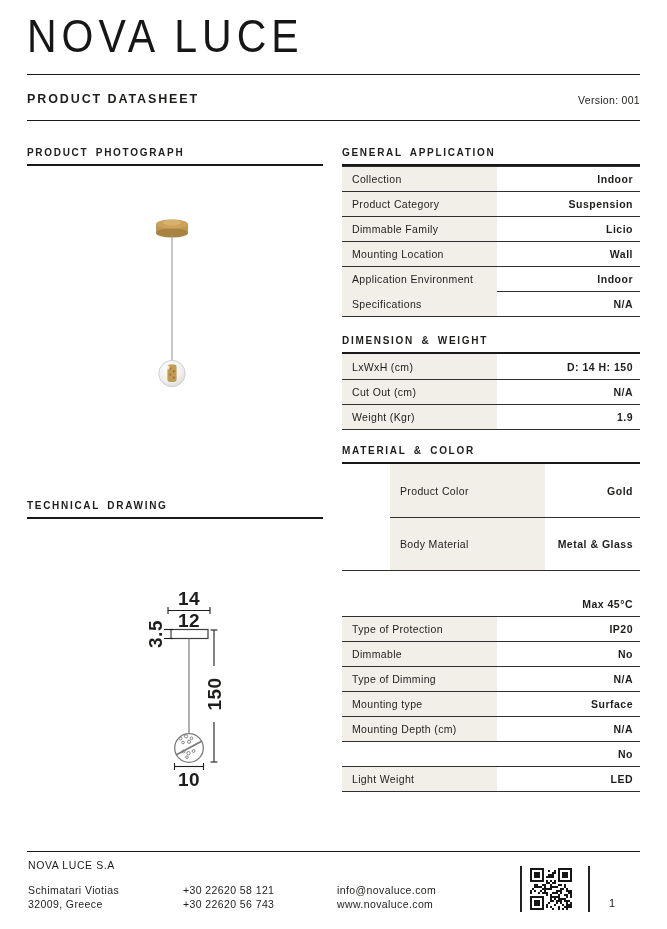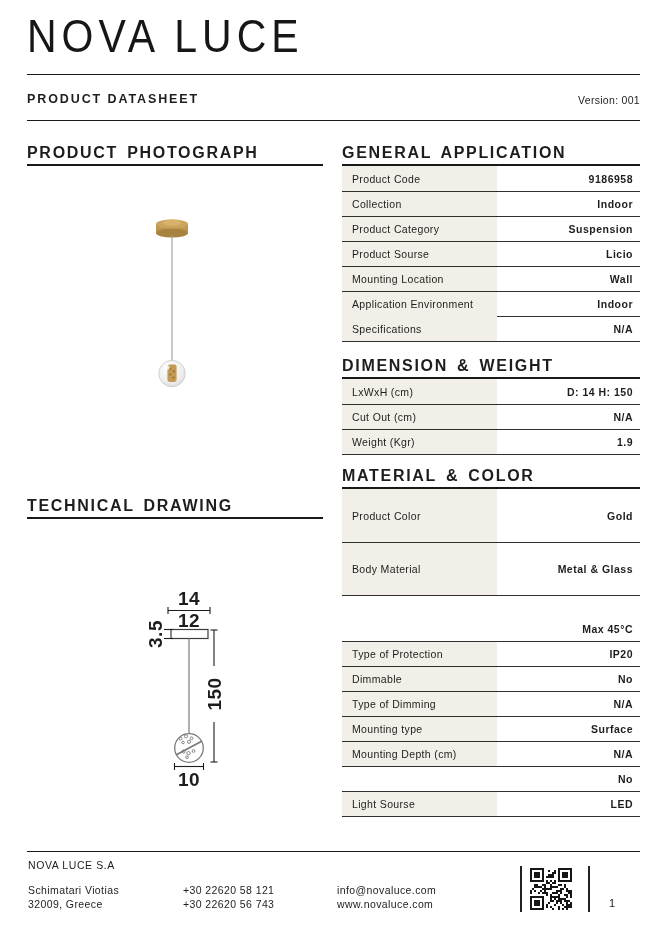--- a/index.html
+++ b/index.html
@@ -20,40 +20,40 @@
   .ds-title {
     position:absolute; left:27px; top:92px;
     font-size:12.5px; font-weight:700; letter-spacing:1.9px;
   }
   .version {
     position:absolute; right:27px; top:94px;
     font-size:10.5px; font-weight:400; letter-spacing:.3px;
   }
   
   .sec-title {
-    font-size:16px; line-height:12px; font-weight:700; letter-spacing:1.7px;
+    font-size:10px; line-height:12px; font-weight:700; letter-spacing:1.7px;
     word-spacing:3px; color:#1D1D1B;
     padding-bottom:5px; border-bottom:2px solid #191919;
   }
   
   .photo-section   { position:absolute; left:27px; top:147px; width:296px; }
   .drawing-section { position:absolute; left:27px; top:500px; width:296px; }
   .photo-svg   { display:block; margin-top:9px; }
   .drawing-svg { display:block; margin-top:6px; }
   .dimtext { font-family:"Liberation Sans",sans-serif; font-size:19px; font-weight:700;
              fill:#1D1D1B; letter-spacing:.5px; }
   .dimline line { stroke:#1D1D1B; stroke-width:1.1; }
   
   .specs { position:absolute; left:342px; top:147px; width:298px; }
   .spec-section + .spec-section { margin-top:18px; }
   .spec-section:nth-child(3) { margin-top:15px; }
   .spec-section:nth-child(4) { margin-top:20px; }
   .spec-table { border-bottom:1px solid #2F2F2D; }
   .spec-row { display:flex; height:25px; }
-  .spec-table.tall .spec-row { height:53px; }
+  .spec-table.tall .spec-row { height:53px;margin-left:48px; }
   .spec-label {
     width:155px; background:#F2EFE9; display:flex; align-items:center;
     padding-left:10px; font-size:10.5px; letter-spacing:.35px; color:#1D1D1B;
   }
   .spec-value {
     flex:1; display:flex; align-items:center; justify-content:flex-end;
     padding-right:7px; font-size:10.5px; font-weight:700; letter-spacing:.5px; color:#1D1D1B;
   }
   .spec-row:not(.first) .spec-label { border-top:1px solid #2F2F2D; }
   .spec-row:not(.first) .spec-value { border-top:1px solid #2F2F2D; }
@@ -170,34 +170,30 @@
         <line x1="176.5" y1="238" x2="176.5" y2="245"></line>
       </g>
       <text class="dimtext" x="162" y="261" text-anchor="middle">10</text>
     </svg>
   </section>
 
   <div class="specs">
       <section class="spec-section">
         <h2 class="sec-title">GENERAL APPLICATION</h2>
         <div class="spec-table">
-          <div class="spec-row first">
-            <div class="spec-label">Product Code</div>
-            <div class="spec-value">9186958</div>
-          </div>
           <div class="spec-row">
             <div class="spec-label">Collection</div>
             <div class="spec-value">Indoor</div>
           </div>
           <div class="spec-row">
             <div class="spec-label">Product Category</div>
             <div class="spec-value">Suspension</div>
           </div>
           <div class="spec-row">
-            <div class="spec-label">Product Sourse</div>
+            <div class="spec-label">Dimmable Family</div>
             <div class="spec-value">Licio</div>
           </div>
           <div class="spec-row">
             <div class="spec-label">Mounting Location</div>
             <div class="spec-value">Wall</div>
           </div>
           <div class="spec-row">
             <div class="spec-label">Application Environment</div>
             <div class="spec-value">Indoor</div>
           </div>
@@ -259,21 +255,21 @@
             <div class="spec-value">Surface</div>
           </div>
           <div class="spec-row">
             <div class="spec-label">Mounting Depth (cm)</div>
             <div class="spec-value">N/A</div>
           </div>
           <div class="spec-row">
             <div class="spec-value">No</div>
           </div>
           <div class="spec-row">
-            <div class="spec-label">Light Sourse</div>
+            <div class="spec-label">Light Weight</div>
             <div class="spec-value">LED</div>
           </div>
         </div>
       </section>
     </div>
 
   <div class="footer-rule"></div>
   <div class="footer-company">NOVA LUCE S.A</div>
   <div class="fcol addr">
     <div>Schimatari Viotias</div>

